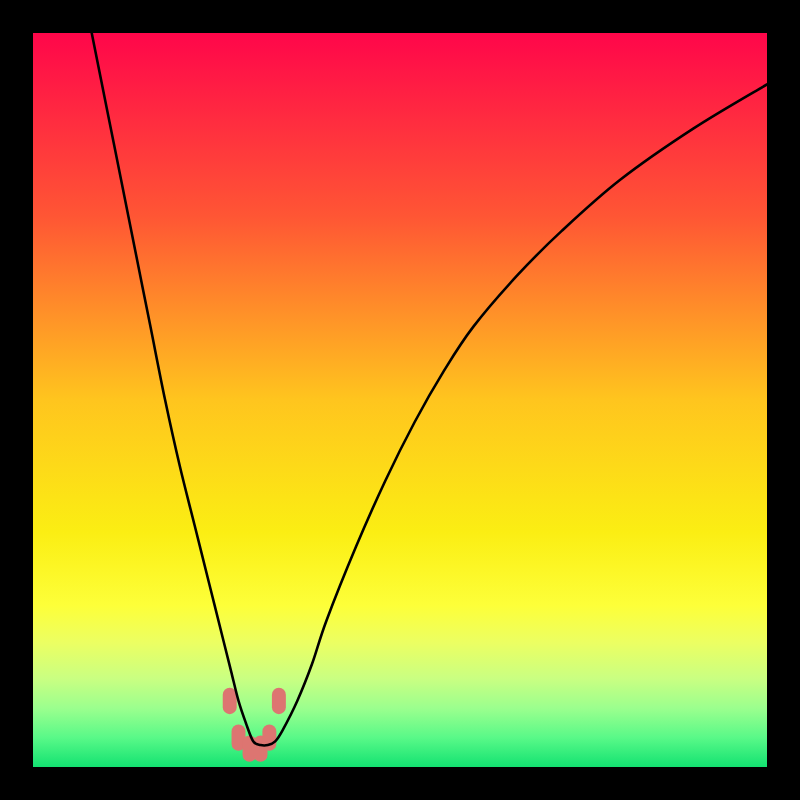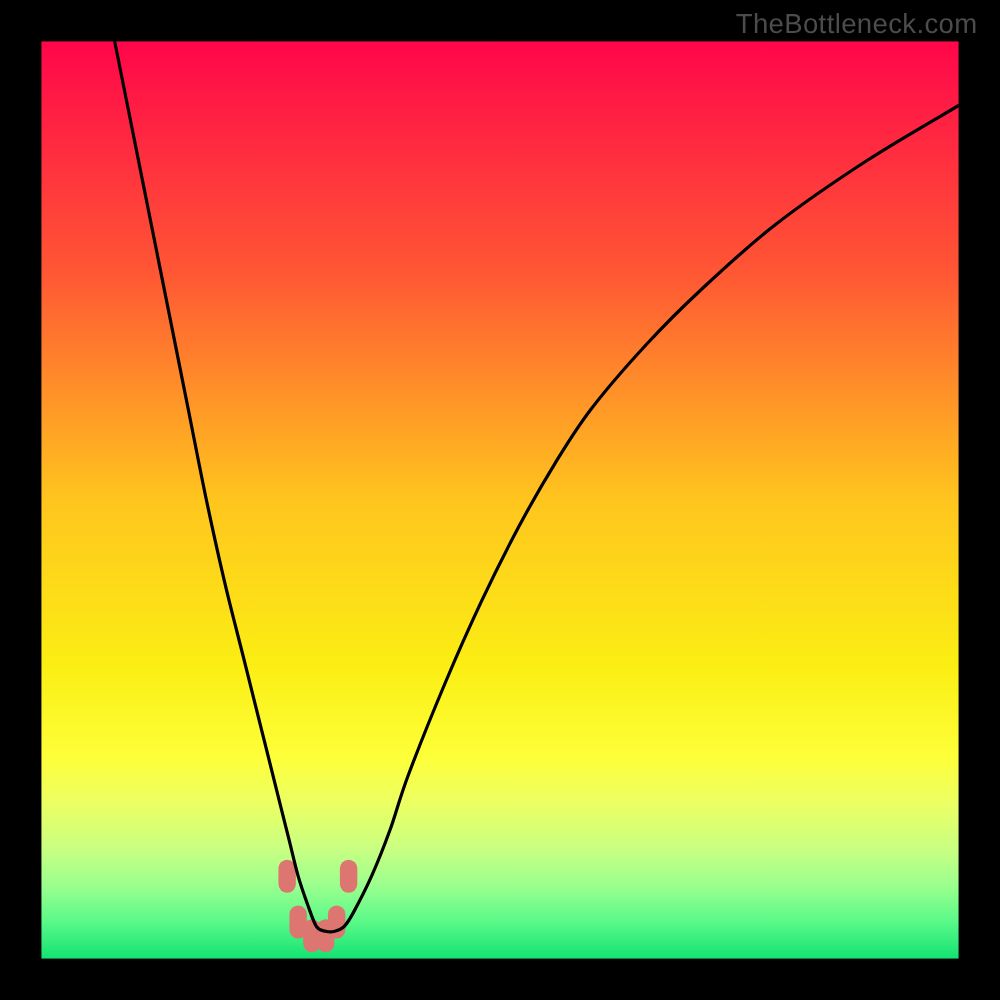--- a/index.html
+++ b/index.html
@@ -33,21 +33,20 @@
     top: 33px;
     width: 734px;
     height: 734px;
     display: block;
   }
 </style>
 </head>
 <body>
 
 <div class="frame">
-  <div class="watermark">TheBottleneck.com</div>
   <svg class="plot" viewBox="0 0 100 100" preserveAspectRatio="none">
     <defs>
       <linearGradient id="bg-grad" x1="0" y1="0" x2="0" y2="1">
           <stop offset="0%" stop-color="#ff064a"></stop>
           <stop offset="25%" stop-color="#ff5634"></stop>
           <stop offset="50%" stop-color="#ffc51e"></stop>
           <stop offset="68%" stop-color="#fbee13"></stop>
           <stop offset="78%" stop-color="#fdff39"></stop>
           <stop offset="83%" stop-color="#ecff62"></stop>
           <stop offset="88%" stop-color="#c9ff82"></stop>

